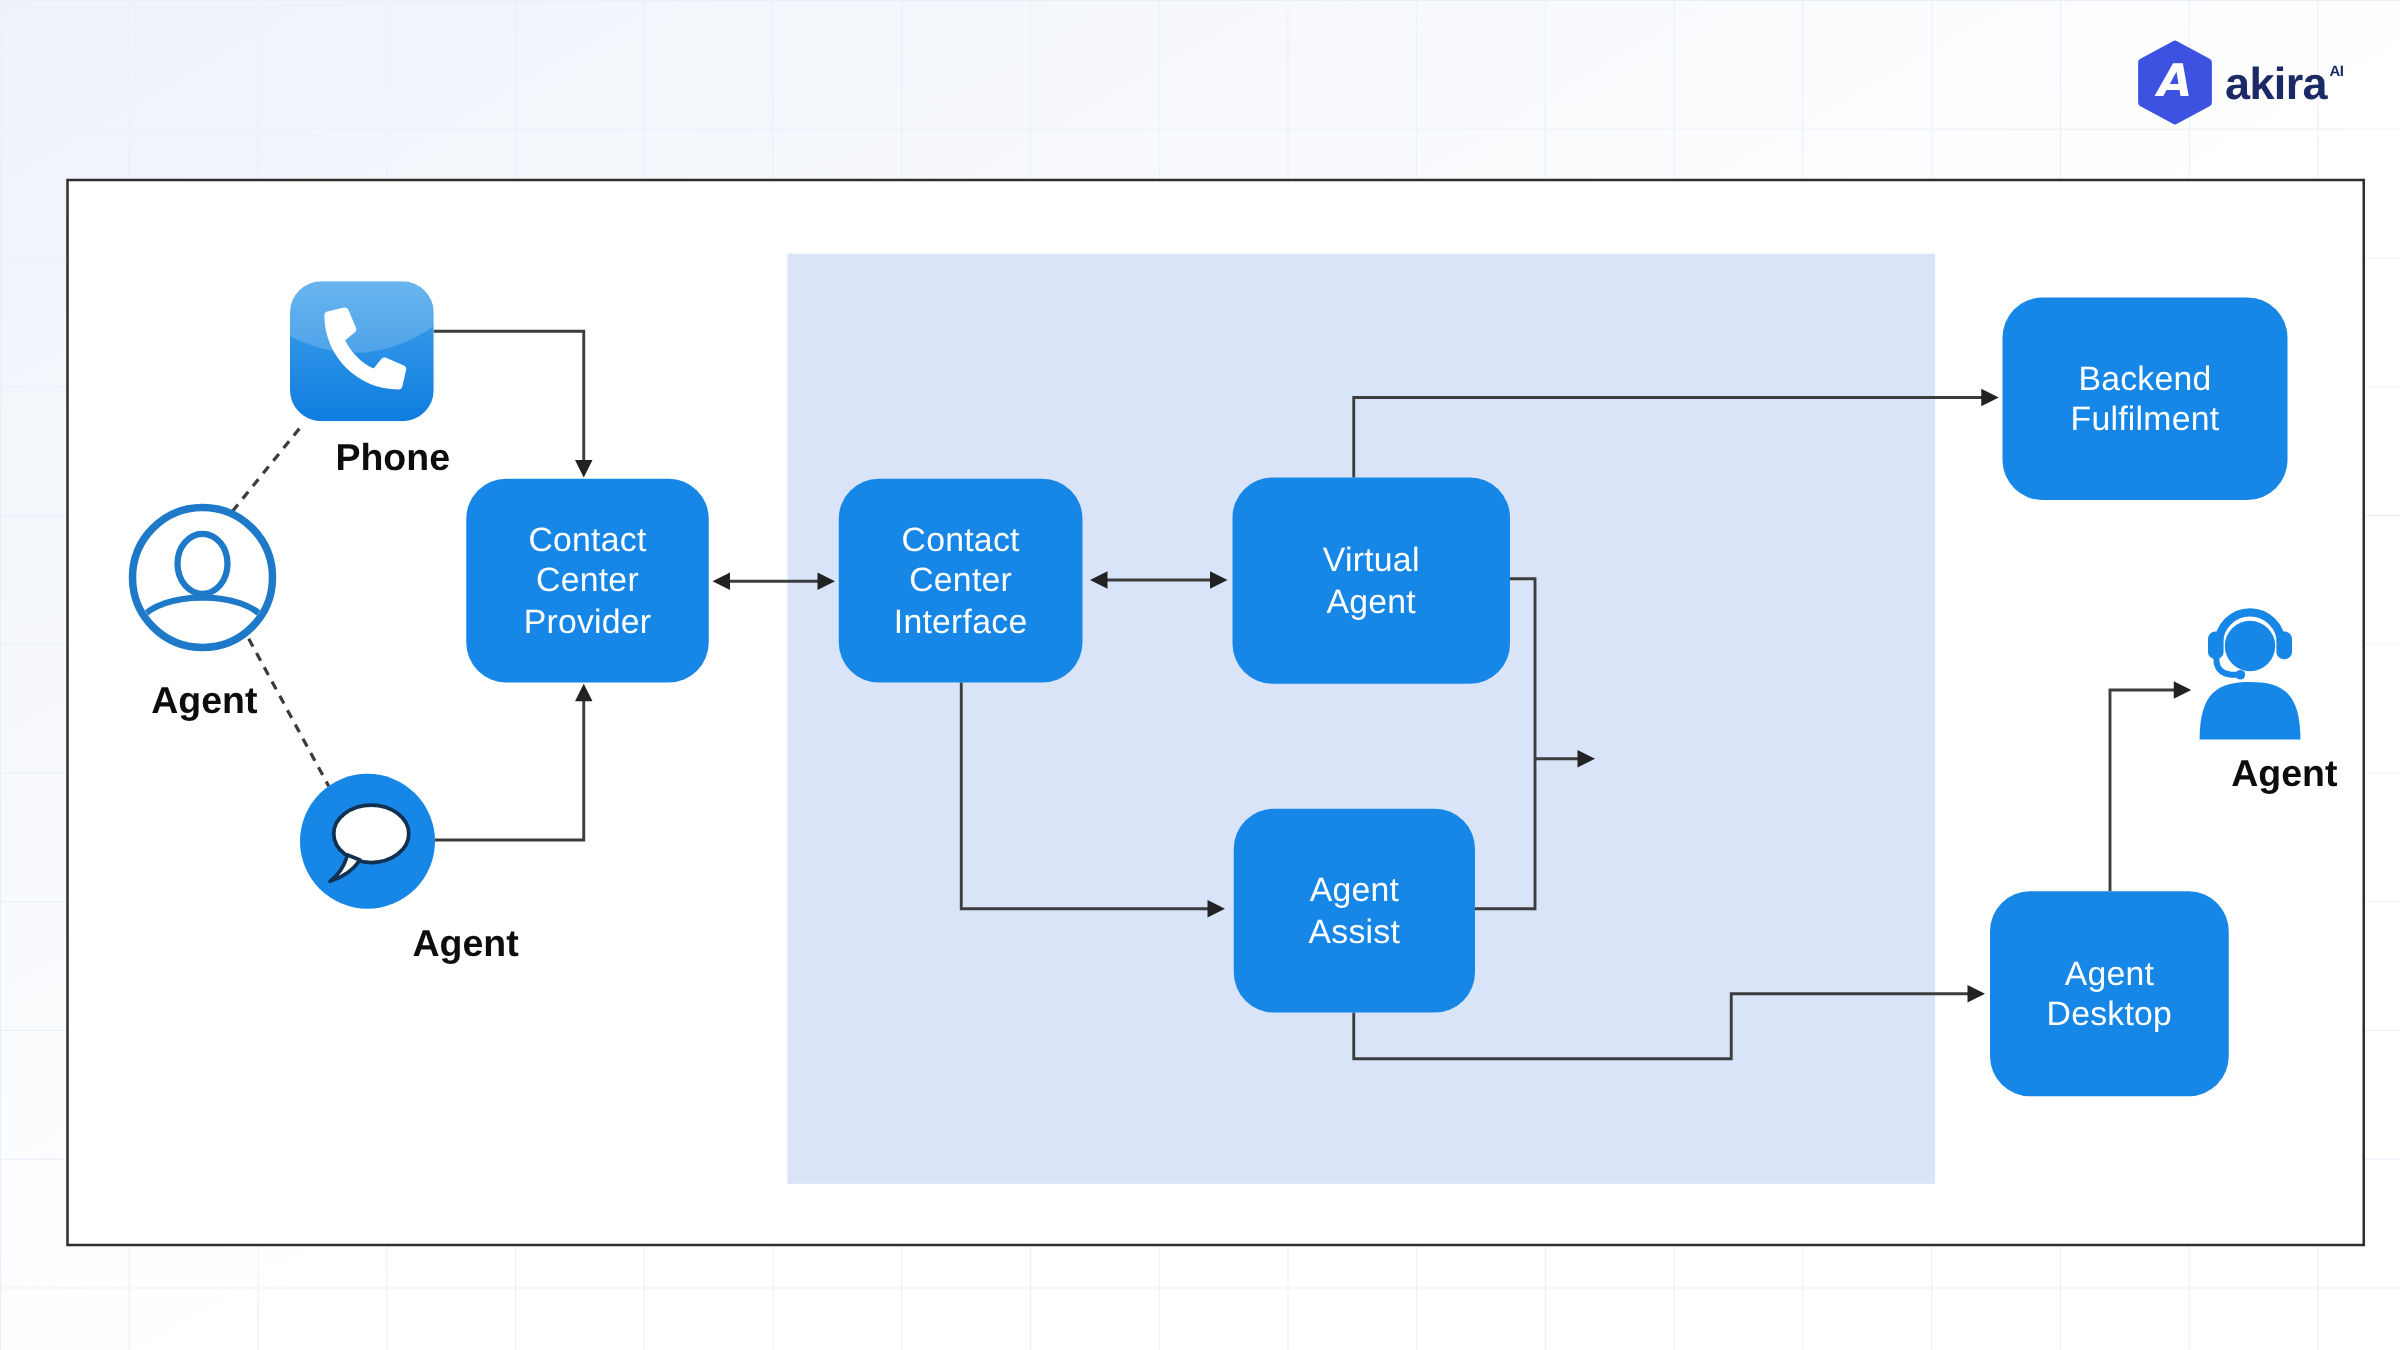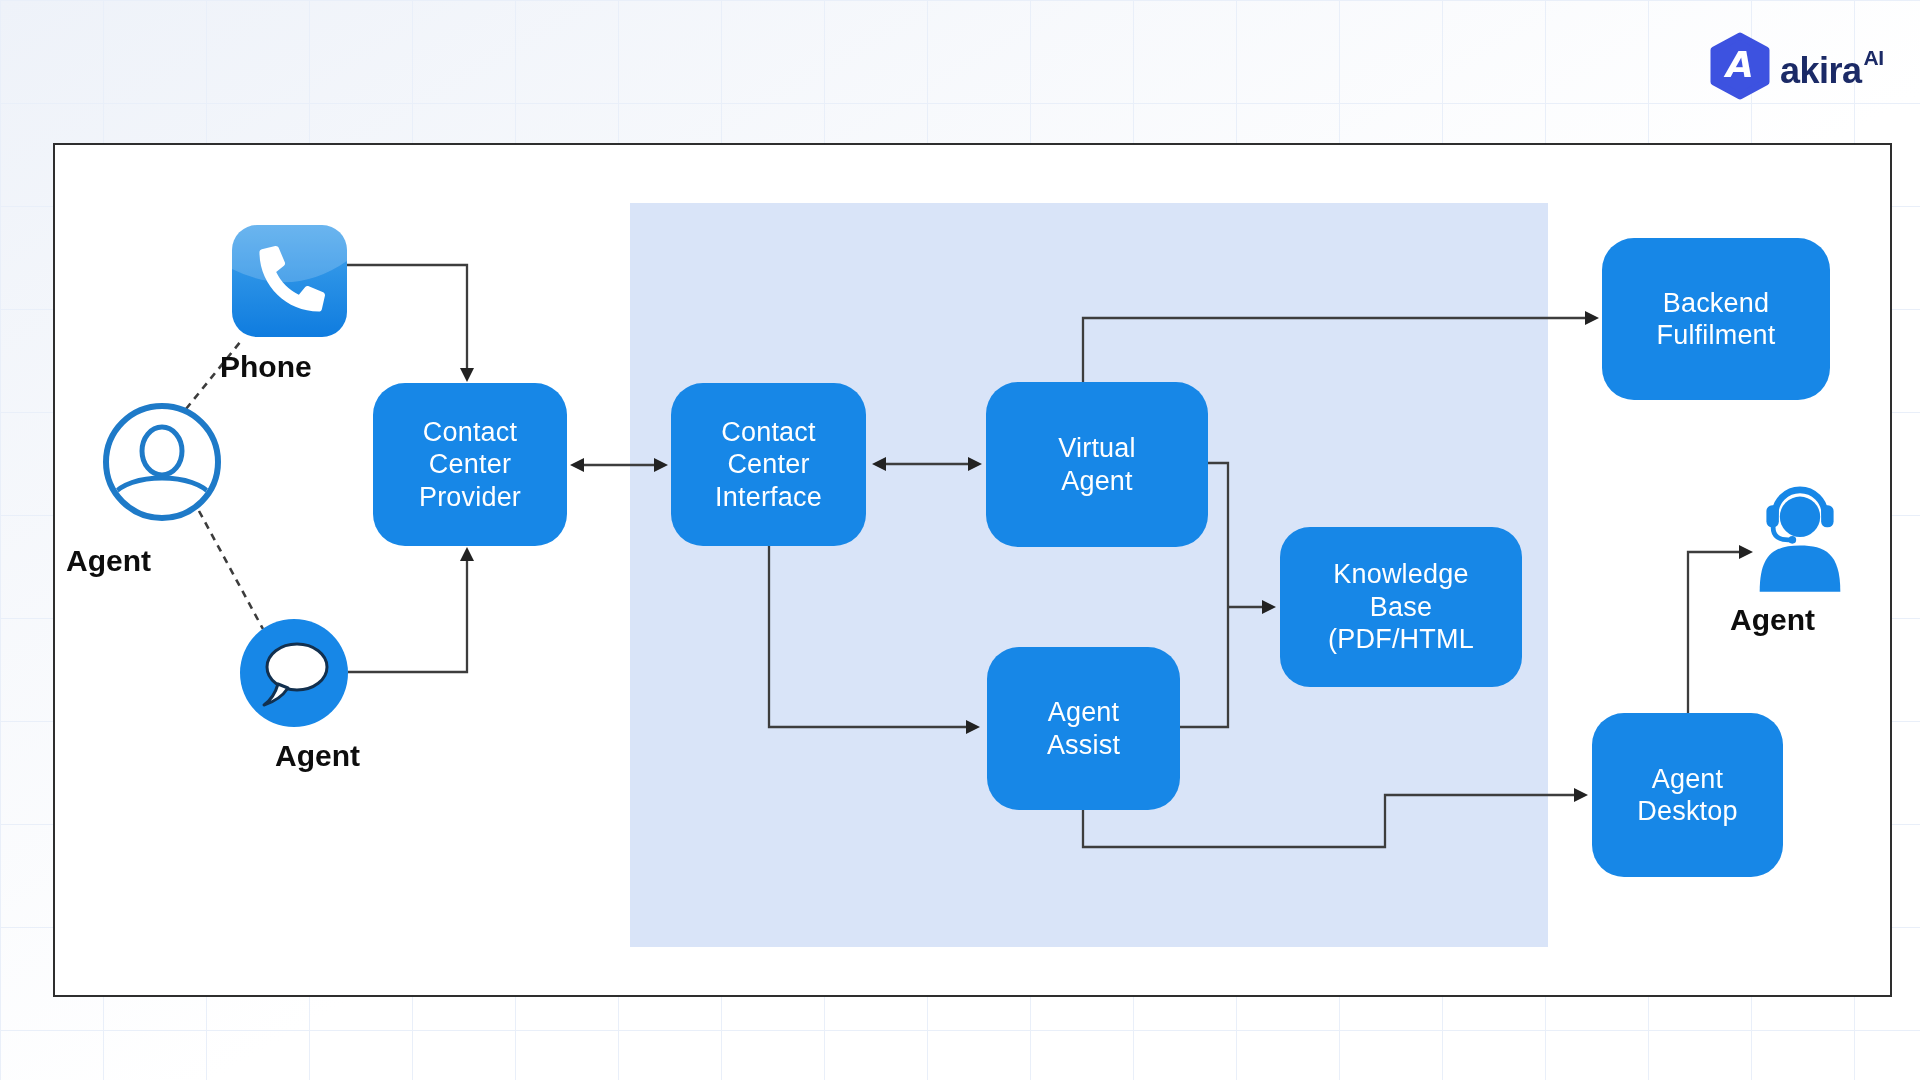--- a/index.html
+++ b/index.html
@@ -42,21 +42,21 @@
   .node-ccp{left:373px;top:383px;width:194px;height:163px;}
   .node-cci{left:671px;top:383px;width:195px;height:163px;}
   .node-va {left:986px;top:382px;width:222px;height:165px;}
   .node-aa {left:987px;top:647px;width:193px;height:163px;}
   .node-kb {left:1280px;top:527px;width:242px;height:160px;border-radius:30px;}
   .node-bf {left:1602px;top:238px;width:228px;height:162px;}
   .node-ad {left:1592px;top:713px;width:191px;height:164px;}
 
   
   .caption{
-    position:absolute;width:140px;text-align:left;
+    position:absolute;width:140px;text-align:right;
     font-weight:700;font-size:30px;color:#0d0d0d;
   }
   .cap-phone{left:220px;top:350px;}
   .cap-user {left:66px; top:544px;}
   .cap-chat {left:275px;top:739px;}
   .cap-agent{left:1730px;top:603px;}
 
   .icon{position:absolute;}
   .icon-phone{left:232px;top:225px;}
   .icon-user {left:100px;top:400px;}
@@ -64,21 +64,21 @@
   .icon-agent{left:1752px;top:476px;}
 
   
   .logo{position:absolute;left:1710px;top:32px;display:flex;align-items:flex-start;}
   .logo-hex{width:60px;height:68px;}
   .logo-word{
     margin-left:10px;margin-top:14px;
     font-weight:700;font-size:36px;color:#1b2a66;letter-spacing:-.5px;
   }
   .logo-sup{
-    font-weight:700;font-size:21px;color:#1b2a66;vertical-align:18px;margin-left:2px;
+    font-weight:700;font-size:12px;color:#1b2a66;vertical-align:18px;margin-left:2px;
   }
 </style>
 </head>
 <body>
 
 <div class="stage">
 
   <div class="logo">
     <svg class="logo-hex" viewBox="0 0 60 68">
       <polygon points="30,4 56,18 56,50 30,64 4,50 4,18" fill="#3d52e0" stroke="#3d52e0" stroke-width="7" stroke-linejoin="round"></polygon>
@@ -186,25 +186,20 @@
 Interface</div>
   </div>
   <div class="node node-va">
     <div class="node-label">Virtual
 Agent</div>
   </div>
   <div class="node node-aa">
     <div class="node-label">Agent
 Assist</div>
   </div>
-  <div class="node node-kb">
-    <div class="node-label">Knowledge
-Base
-(PDF/HTML</div>
-  </div>
   <div class="node node-bf">
     <div class="node-label">Backend
 Fulfilment</div>
   </div>
   <div class="node node-ad">
     <div class="node-label">Agent
 Desktop</div>
   </div>
 
 </div>

